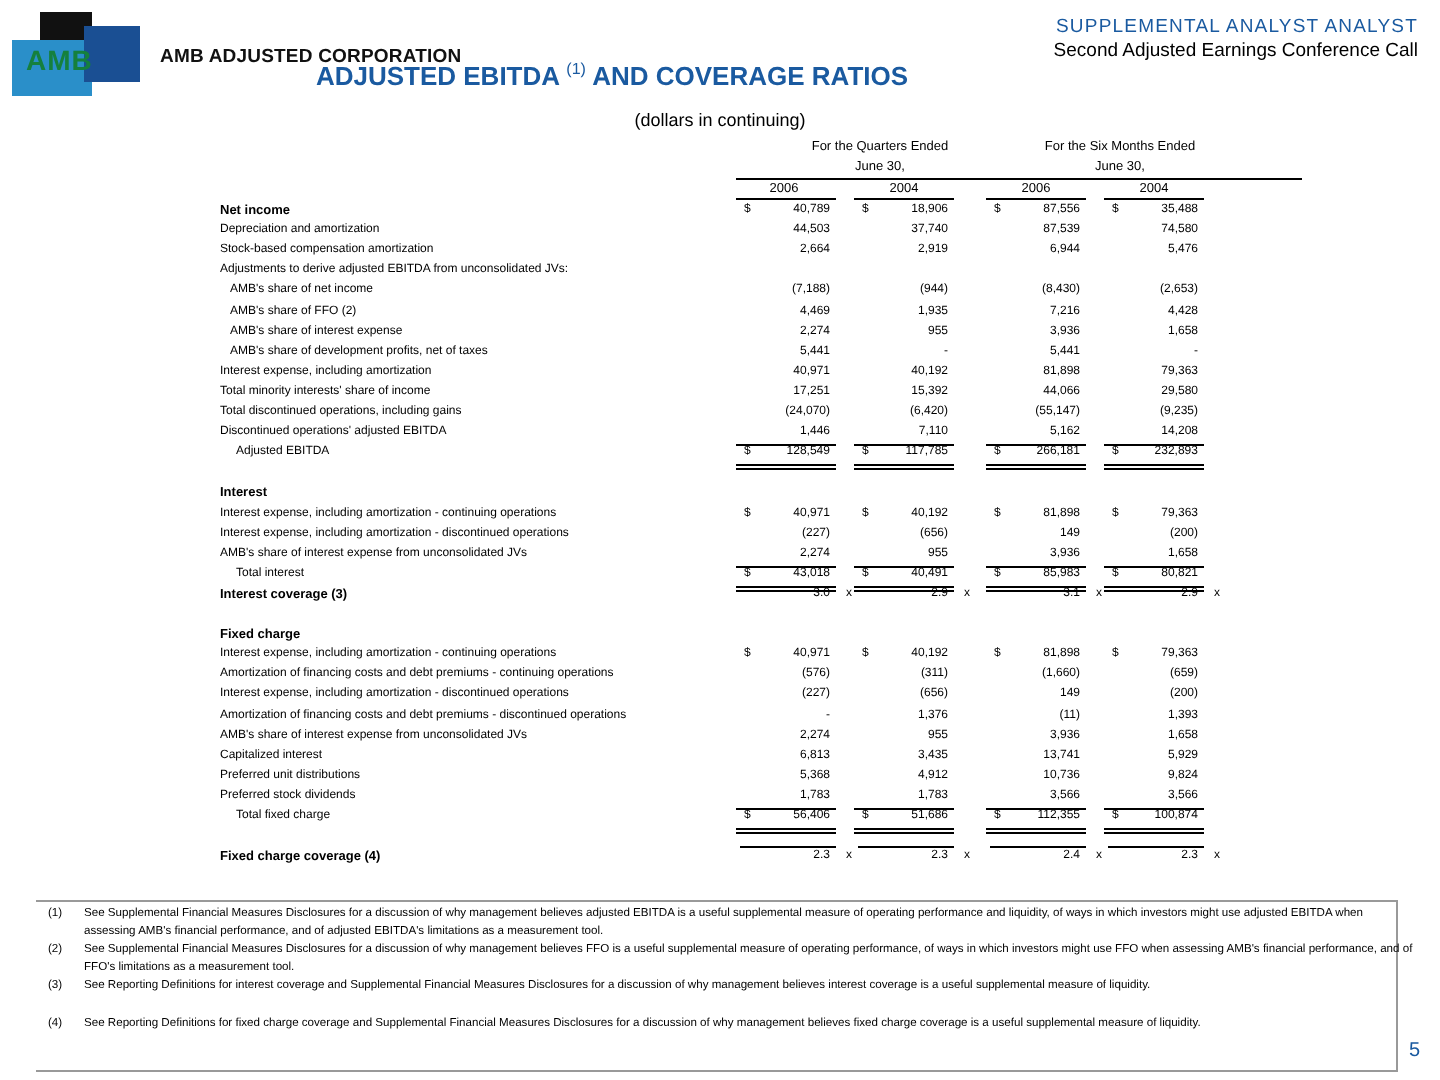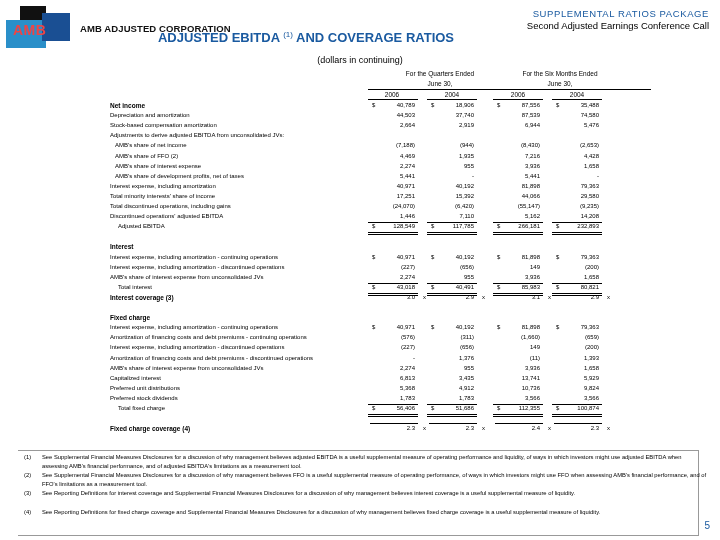--- a/index.html
+++ b/index.html
@@ -2,21 +2,21 @@
 <html><head>
 <meta charset="utf-8">
 <style>
   html, body { margin:0; padding:0; }
   body { width:720px; height:540px; background:#ffffff; position:relative; overflow:hidden;
          font-family:"Liberation Sans", sans-serif; color:#000; }
   .logo { position:absolute; left:6px; top:6px; width:64px; height:42px; }
   .logo .blk { position:absolute; left:14px; top:0; width:26px; height:16px; background:#111; }
   .logo .lb { position:absolute; left:0; top:14px; width:40px; height:28px; background:#2a8fc9; }
   .logo .db { position:absolute; left:36px; top:7px; width:28px; height:28px; background:#1a4f93; }
-  .logo .txt { position:absolute; left:7px; top:16px; font-size:14px; font-weight:bold; color:#ef4444; letter-spacing:0.5px; }
+  .logo .txt { position:absolute; left:7px; top:16px; font-size:14px; font-weight:bold; color:#15803d; letter-spacing:0.5px; }
   .corp { position:absolute; left:80px; top:23px; font-size:9.5px; font-weight:bold; color:#111; letter-spacing:0.1px; }
   .hdr1 { position:absolute; right:11px; top:8px; font-size:9.5px; color:#1a5aa0; letter-spacing:0.6px; }
   .hdr2 { position:absolute; right:11px; top:20px; font-size:9.5px; color:#000; }
   .title { position:absolute; left:0; width:612px; top:30px; text-align:center; font-size:13px; font-weight:bold; color:#1a5aa0; padding-left:0; }
   .title sup { font-size:8px; font-weight:normal; }
   .subtitle { position:absolute; left:0; width:720px; top:55px; text-align:center; font-size:9px; }
 
   .colhdr { position:absolute; font-size:6.5px; text-align:center; }
   .uline { position:absolute; height:1px; background:#000; }
   .dline { position:absolute; height:1px; border-top:1px solid #000; border-bottom:1px solid #000; }
@@ -38,21 +38,21 @@
 </head>
 <body>
 
 <div class="logo">
   <div class="blk"></div>
   <div class="lb"></div>
   <div class="db"></div>
   <div class="txt">AMB</div>
 </div>
 <div class="corp">AMB ADJUSTED CORPORATION</div>
-<div class="hdr1">SUPPLEMENTAL RATIOS PACKAGE</div>
+<div class="hdr1">SUPPLEMENTAL ANALYST ANALYST</div>
 <div class="hdr2">Second Adjusted Earnings Conference Call</div>
 
 <div class="title">
   <span>ADJUSTED EBITDA</span>
   <sup>(1)</sup>
   <span>AND COVERAGE RATIOS</span>
 </div>
 <div class="subtitle">(dollars in continuing)</div>
 
 <div class="colhdr" style="left:370px;top:70px;width:140px;">For the Quarters Ended</div>

